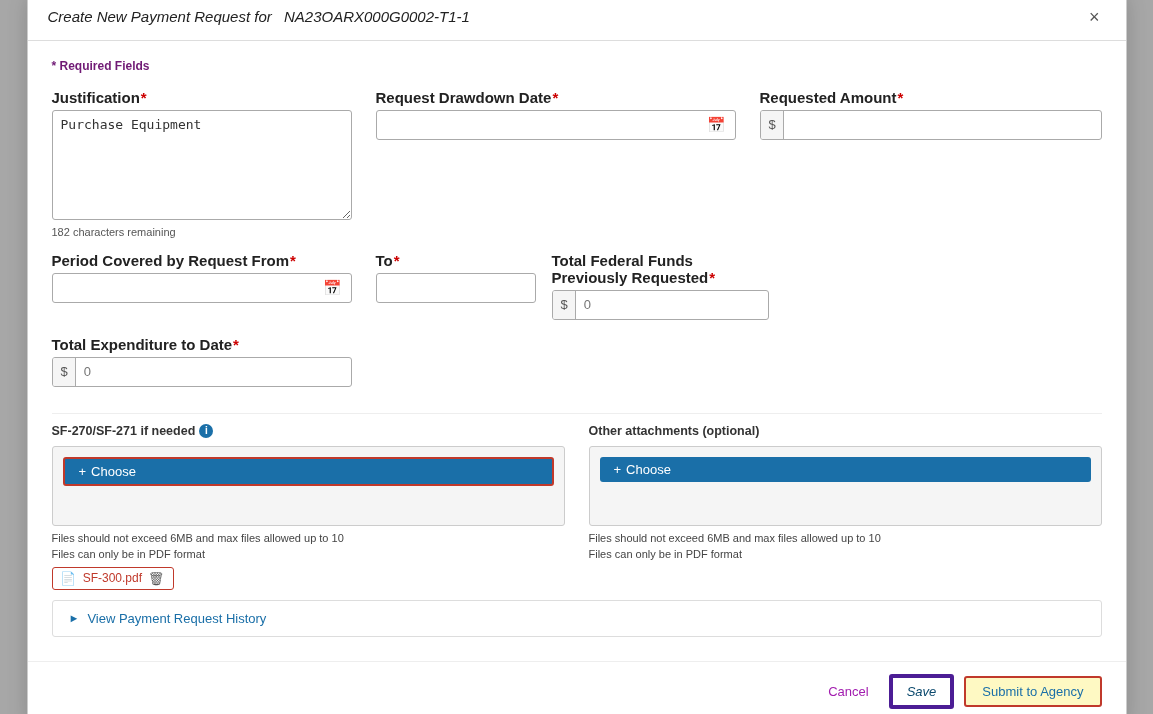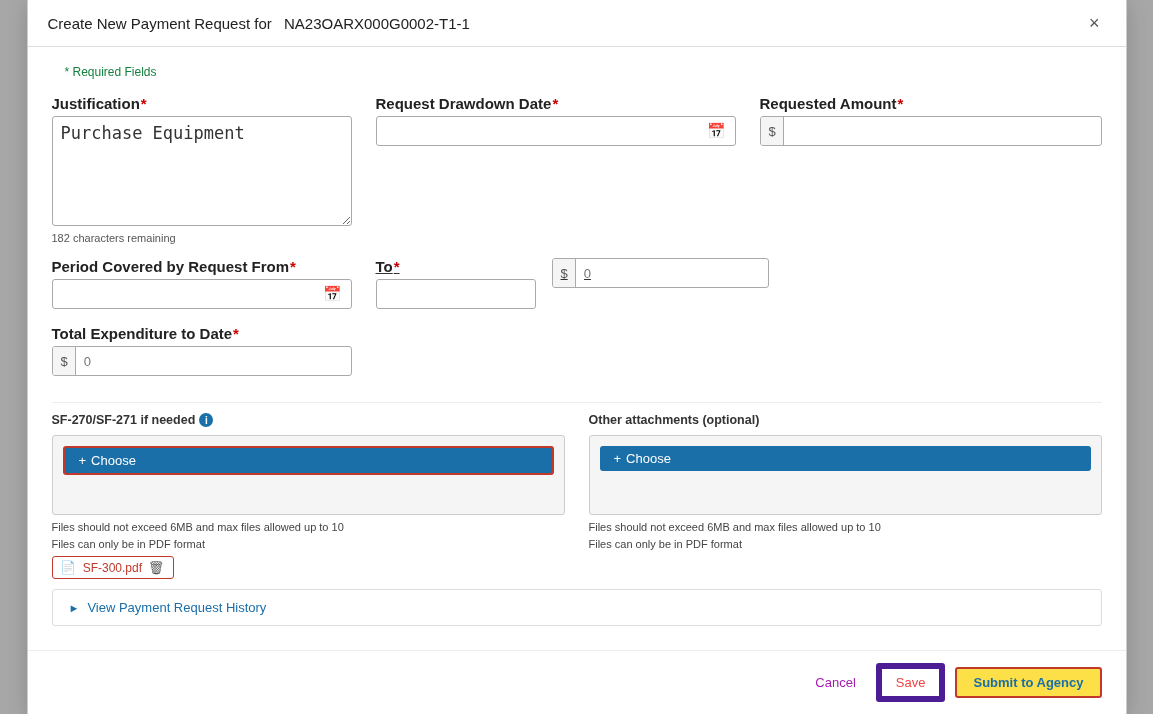--- a/index.html
+++ b/index.html
@@ -38,42 +38,42 @@
       border-bottom: 1px solid #ddd;
     }
     .modal-title {
       font-size: 15px;
       font-weight: 600;
       color: #222;
     }
     .modal-title span {
       font-weight: 400;
       color: #222;
+      font-style: italic;
     }
     .close-btn {
       background: none;
       border: none;
       font-size: 18px;
       cursor: pointer;
       color: #555;
       padding: 2px 6px;
       line-height: 1;
     }
     .modal-body {
       padding: 18px 24px 12px 24px;
     }
     .required-note {
       color: #c00;
       font-size: 12px;
       margin-bottom: 16px;
     }
     .required-note span {
-      color: #15803d;
-      font-weight: normal;
-      margin-left: 13px;
+      color: #701a75;
+      font-weight: bold;
     }
     .form-group {
       margin-bottom: 14px;
     }
     .form-label {
       font-size: 15px;
       font-weight: 600;
       color: #222;
       margin-bottom: 4px;
       display: block;
@@ -116,21 +116,21 @@
       display: flex;
       align-items: center;
       background: #f5f5f5;
     }
     .justification-area {
       width: 100%;
       height: 110px;
       border: 1px solid #aaa;
       border-radius: 3px;
       padding: 6px 8px;
-      font-size: 17px;
+      font-size: 13px;
       resize: vertical;
       color: #333;
       outline: none;
     }
     .char-remaining {
       font-size: 11px;
       color: #555;
       margin-top: 3px;
     }
     .attachments-section {
@@ -241,36 +241,37 @@
     .btn-cancel {
       background: none;
       border: none;
       color: #a21caf;
       font-size: 13px;
       cursor: pointer;
       padding: 5px 10px;
     }
     .btn-save {
       background: #fff;
-      border: 6px solid #4c1d95;
-      color: #ef4444;
+      border: 4px solid #4c1d95;
+      color: #0c4a6e;
       font-size: 13px;
       border-radius: 3px;
       padding: 6px 14px;
       cursor: pointer;
+      font-style: italic;
     }
     .btn-submit {
-      background: #fde047;
+      background: #fef9c3;
       border: 2px solid #c0392b;
       color: #1a6fa8;
       font-size: 13px;
       border-radius: 3px;
       padding: 6px 16px;
       cursor: pointer;
-      font-weight: 700;
+      font-weight: 400;
     }
     .divider { border: none; border-top: 1px solid #eee; margin: 6px 0 8px 0; }
   </style>
 </head>
 <body>
 
 <div class="modal-overlay">
   <div class="modal">
 
     <div class="modal-header">
@@ -322,33 +323,36 @@
         <div class="form-group">
           <label class="form-label">
             <span>Period Covered by Request From</span><span class="required-star">*</span>
           </label>
           <div class="input-wrapper">
             <input type="text" style="">
             <span class="calendar-icon">📅</span>
           </div>
         </div>
 
-        <div style="display:grid; grid-template-columns: 160px 1fr; gap: 0 16px; align-items:start;text-decoration:underline;">
+        <div style="display:grid; grid-template-columns: 160px 1fr; gap: 0 16px; align-items:start;">
 
           <div class="form-group">
             <label class="form-label">
               <span>To</span><span class="required-star">*</span>
             </label>
             <div class="input-wrapper">
               <input type="text" style="">
 
             </div>
           </div>
 
           <div class="form-group">
+            <label class="form-label">
+              <span>Total Federal Funds Previously Requested</span><span class="required-star">*</span>
+            </label>
             <div class="input-wrapper">
               <span class="dollar-sign">$</span>
               <input type="text" placeholder="0" style="">
             </div>
           </div>
         </div>
 
         <div></div>
       </div>
 

